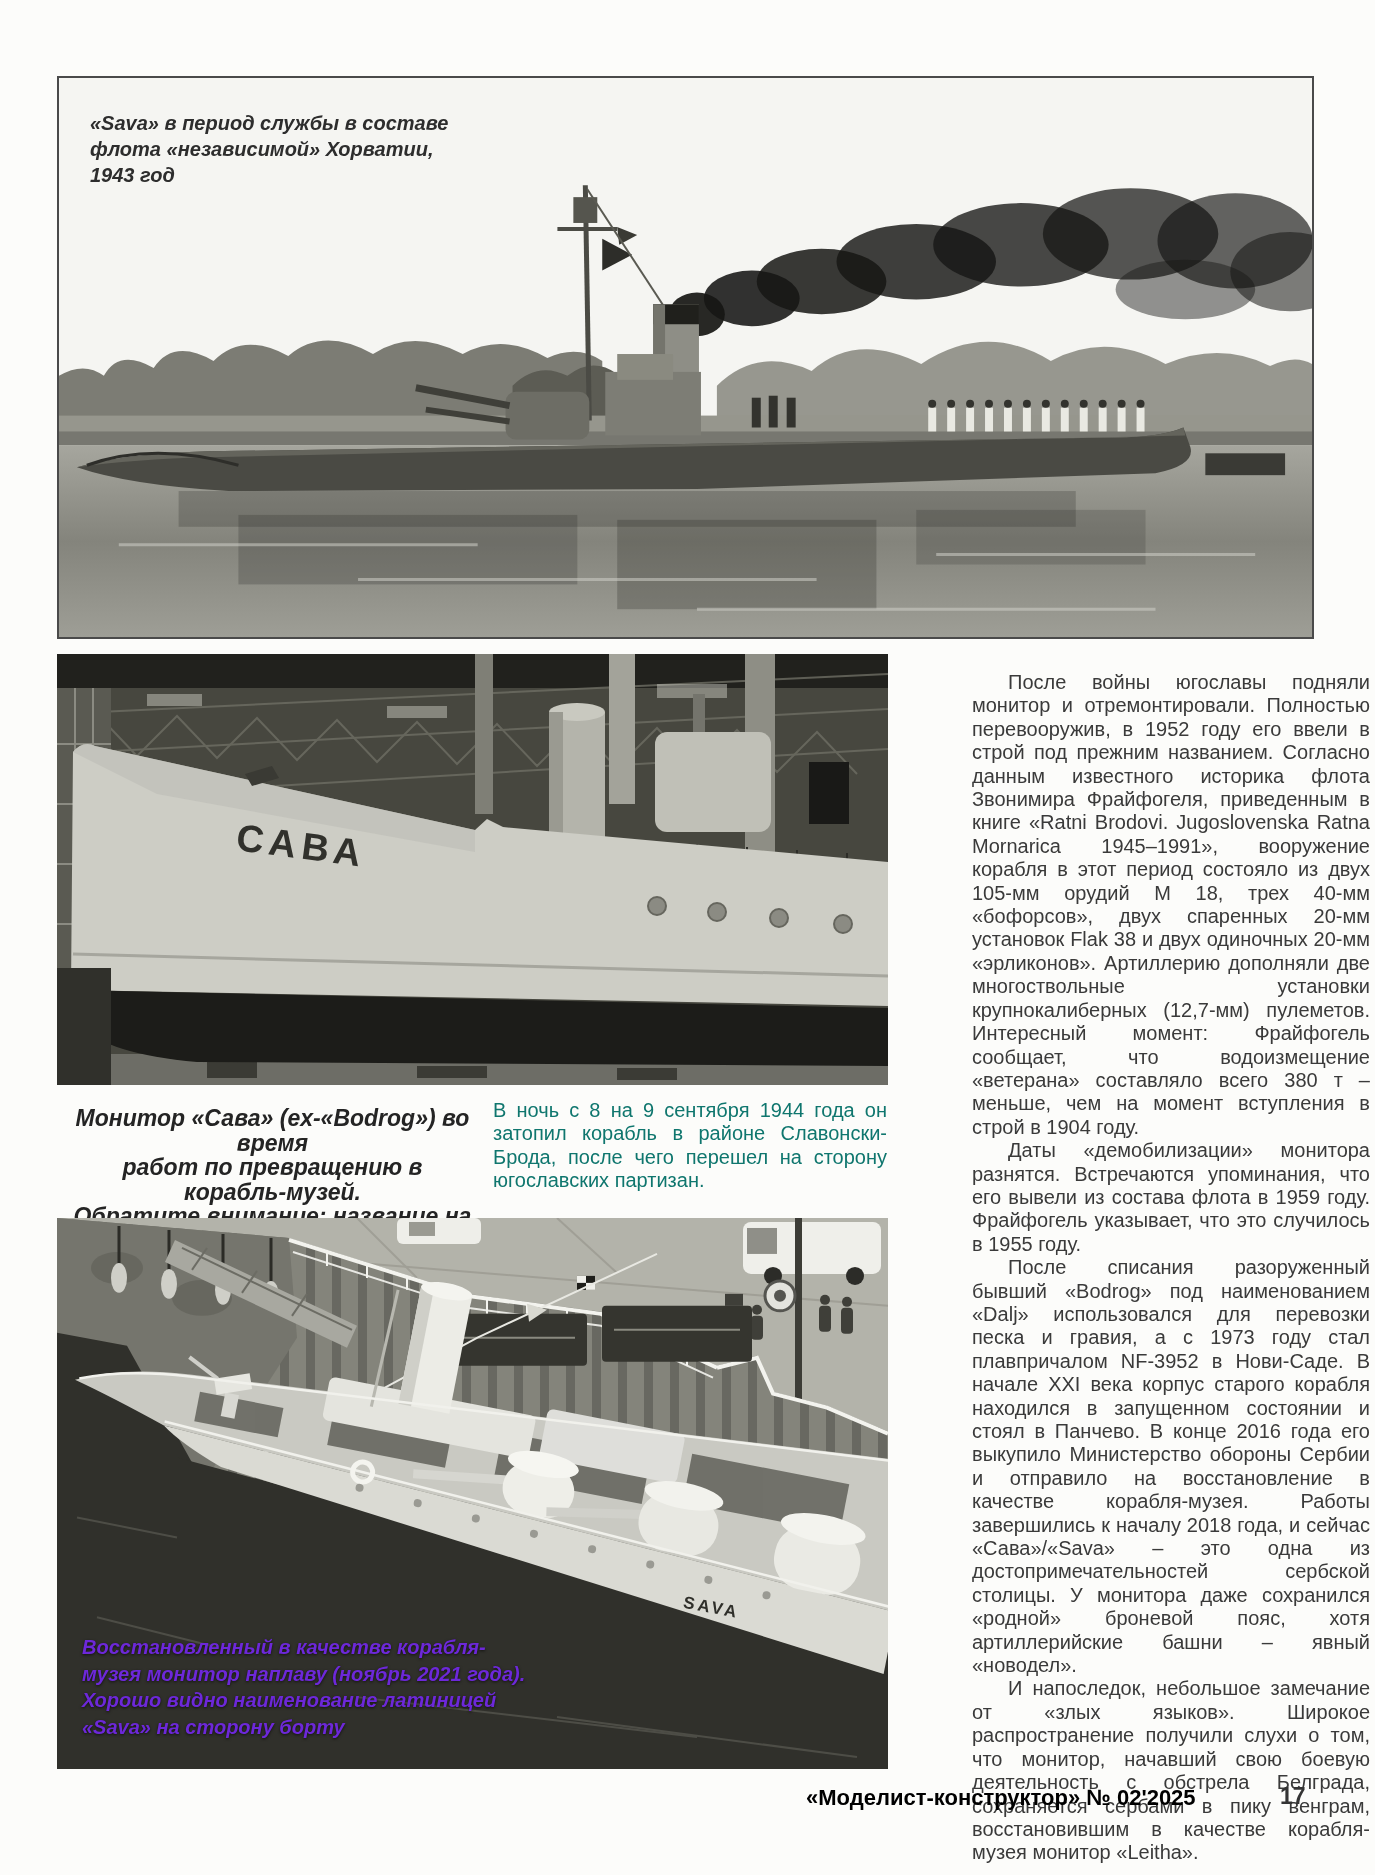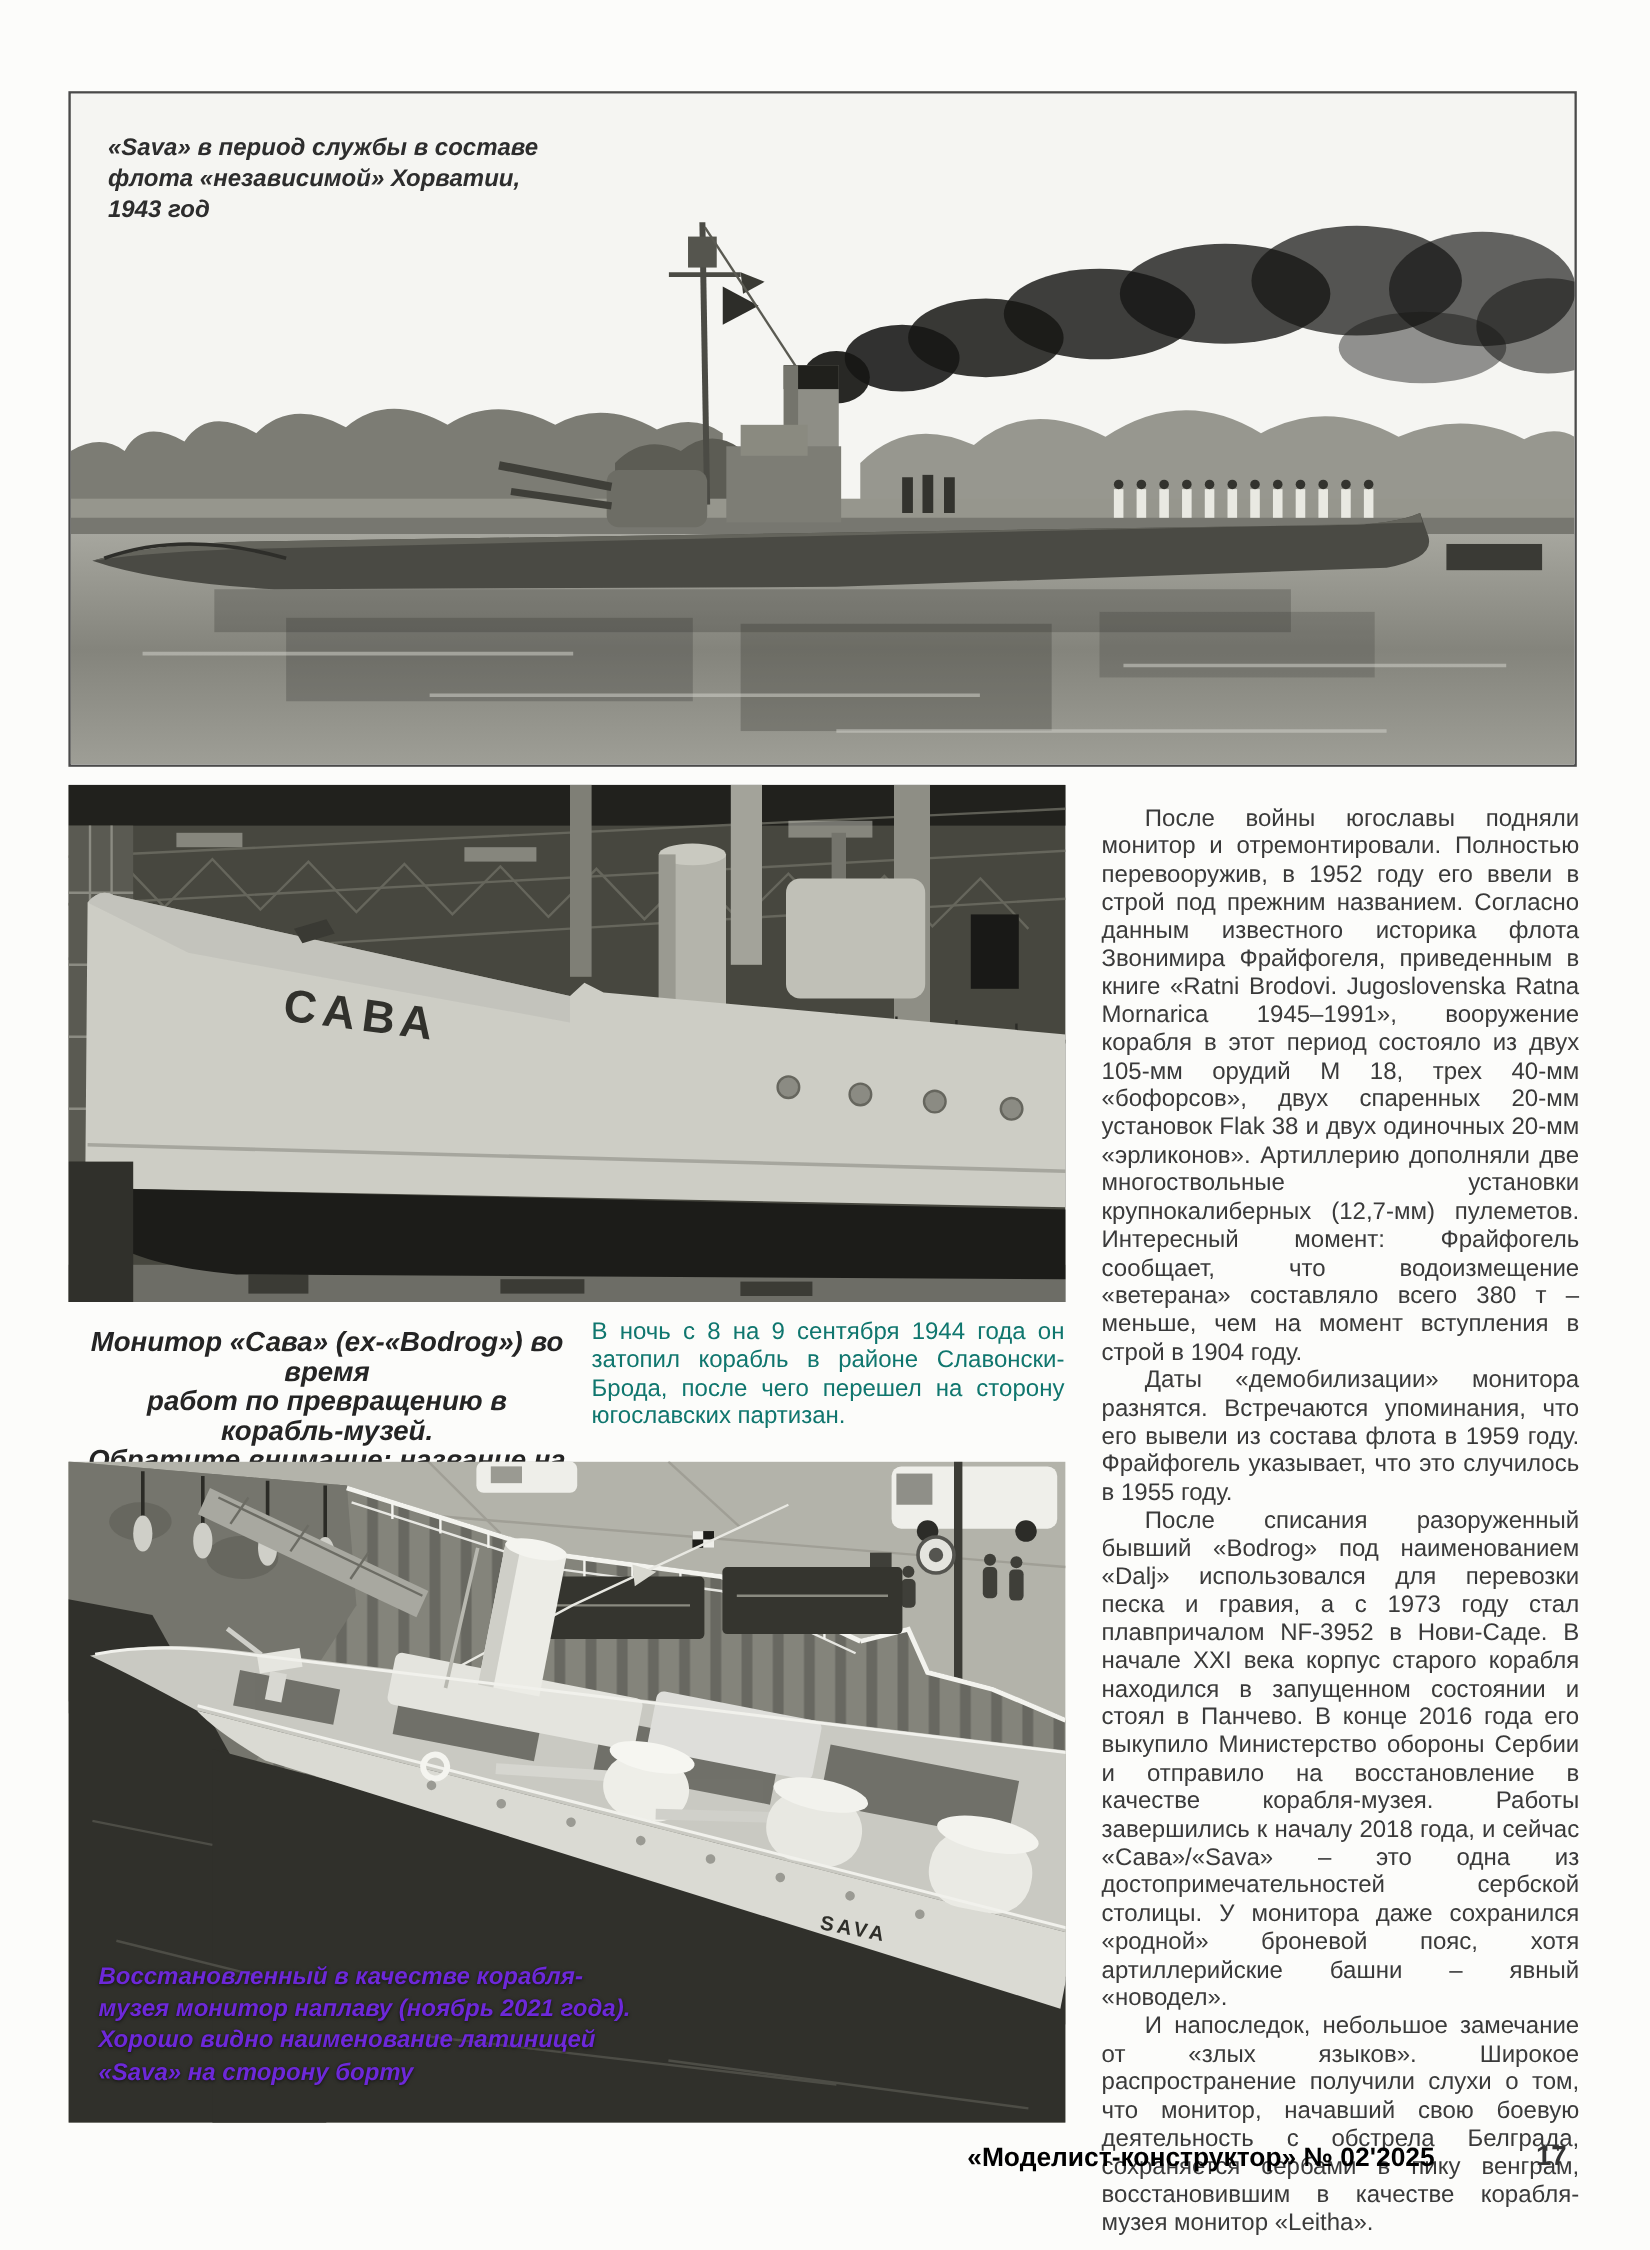--- a/index.html
+++ b/index.html
@@ -15,21 +15,21 @@
 
   .mid-photo { left:57px; top:654px; width:831px; height:431px; }
   .bottom-photo { left:57px; top:1218px; width:831px; height:551px; }
 
   .mid-caption { left:70px; top:1106px; width:405px; font-size:23px; line-height:24.5px;
                  font-weight:bold; font-style:italic; color:#242424;text-align:center; }
   .mid-text { left:493px; top:1099px; width:394px; font-size:20px; line-height:23.4px;
               text-align:justify; color:#0f766e; }
   .mid-text p { margin:0; }
 
-  .right-col { left:918px; top:671px; width:398px; font-size:20px; line-height:23.4px;
+  .right-col { left:972px; top:671px; width:398px; font-size:20px; line-height:23.4px;
                text-align:justify; color:#3a3a3a; }
   .right-col p { margin:0; text-indent:36px; }
 
   .bottom-caption { position:absolute; left:25px; top:416px; font-size:20px; line-height:26.5px;
                     font-weight:bold; font-style:italic; color:#6d28d9;
                     text-shadow:0 1px 3px rgba(0,0,0,0.65); }
 
   .footer-journal { left:806px; top:1785px; font-size:22px; font-weight:bold; color:#000000; }
   .footer-page { left:1262px; top:1783px; font-size:23px; font-weight:bold; color:#343434;margin-left:18px; }
 </style>

